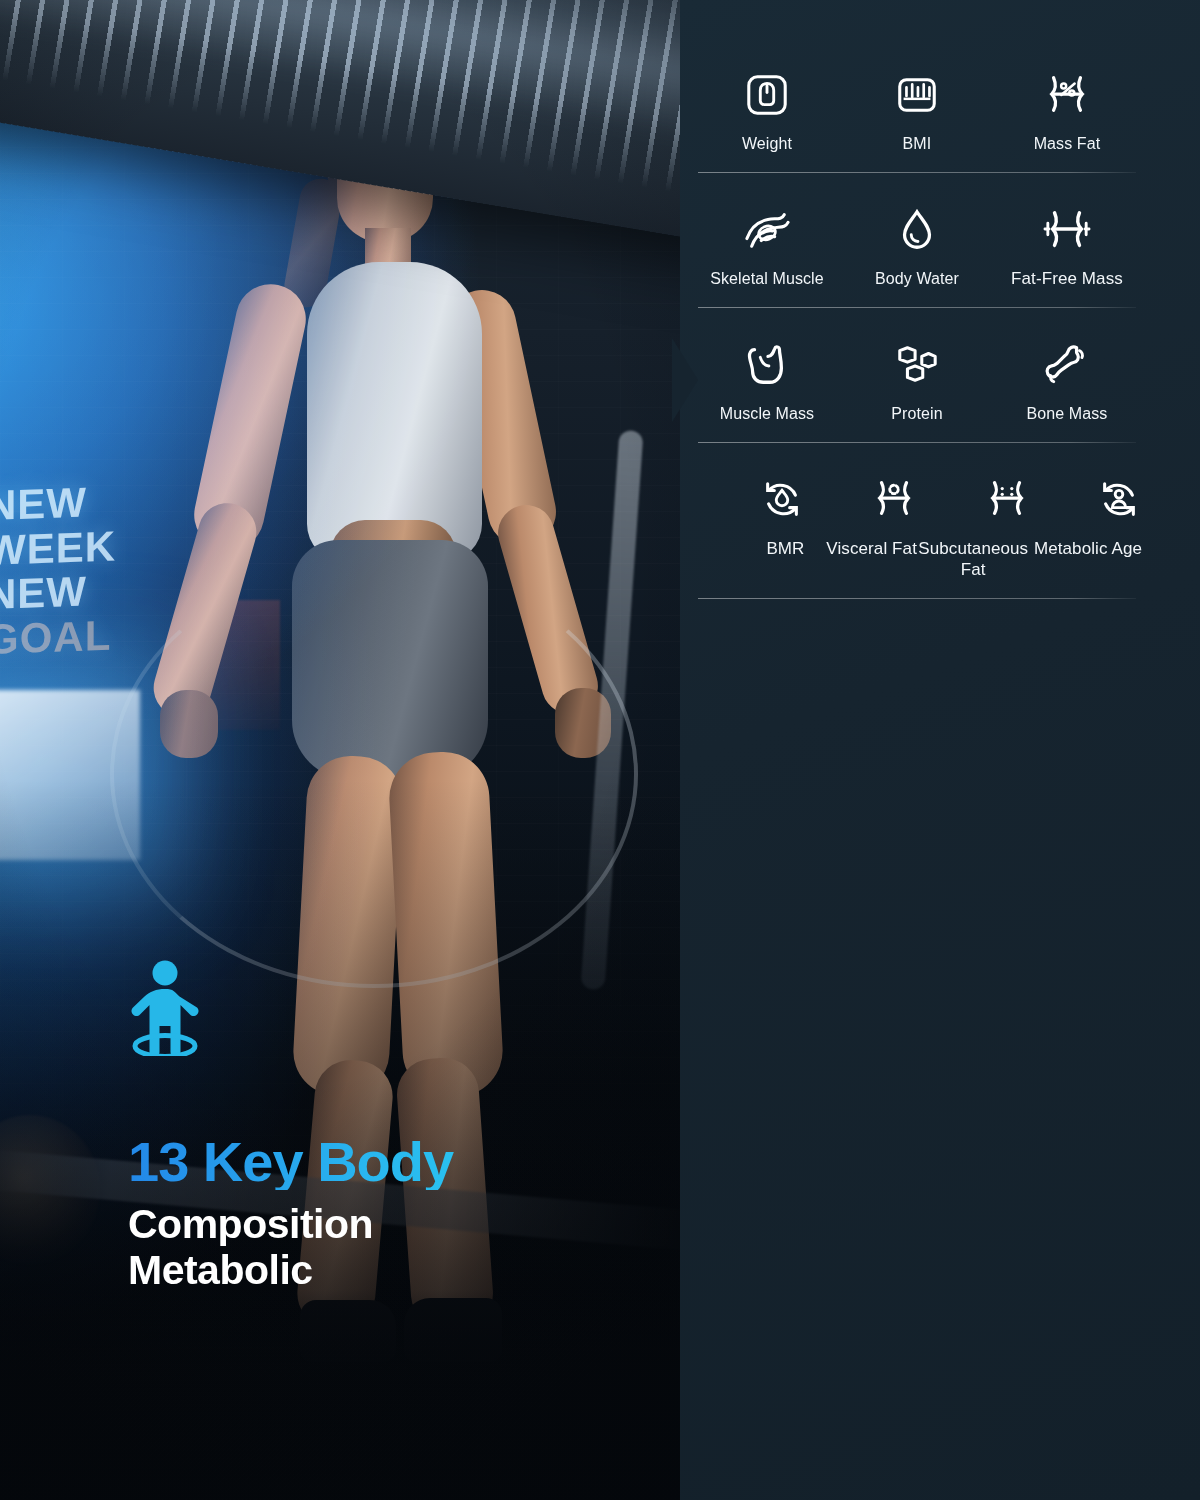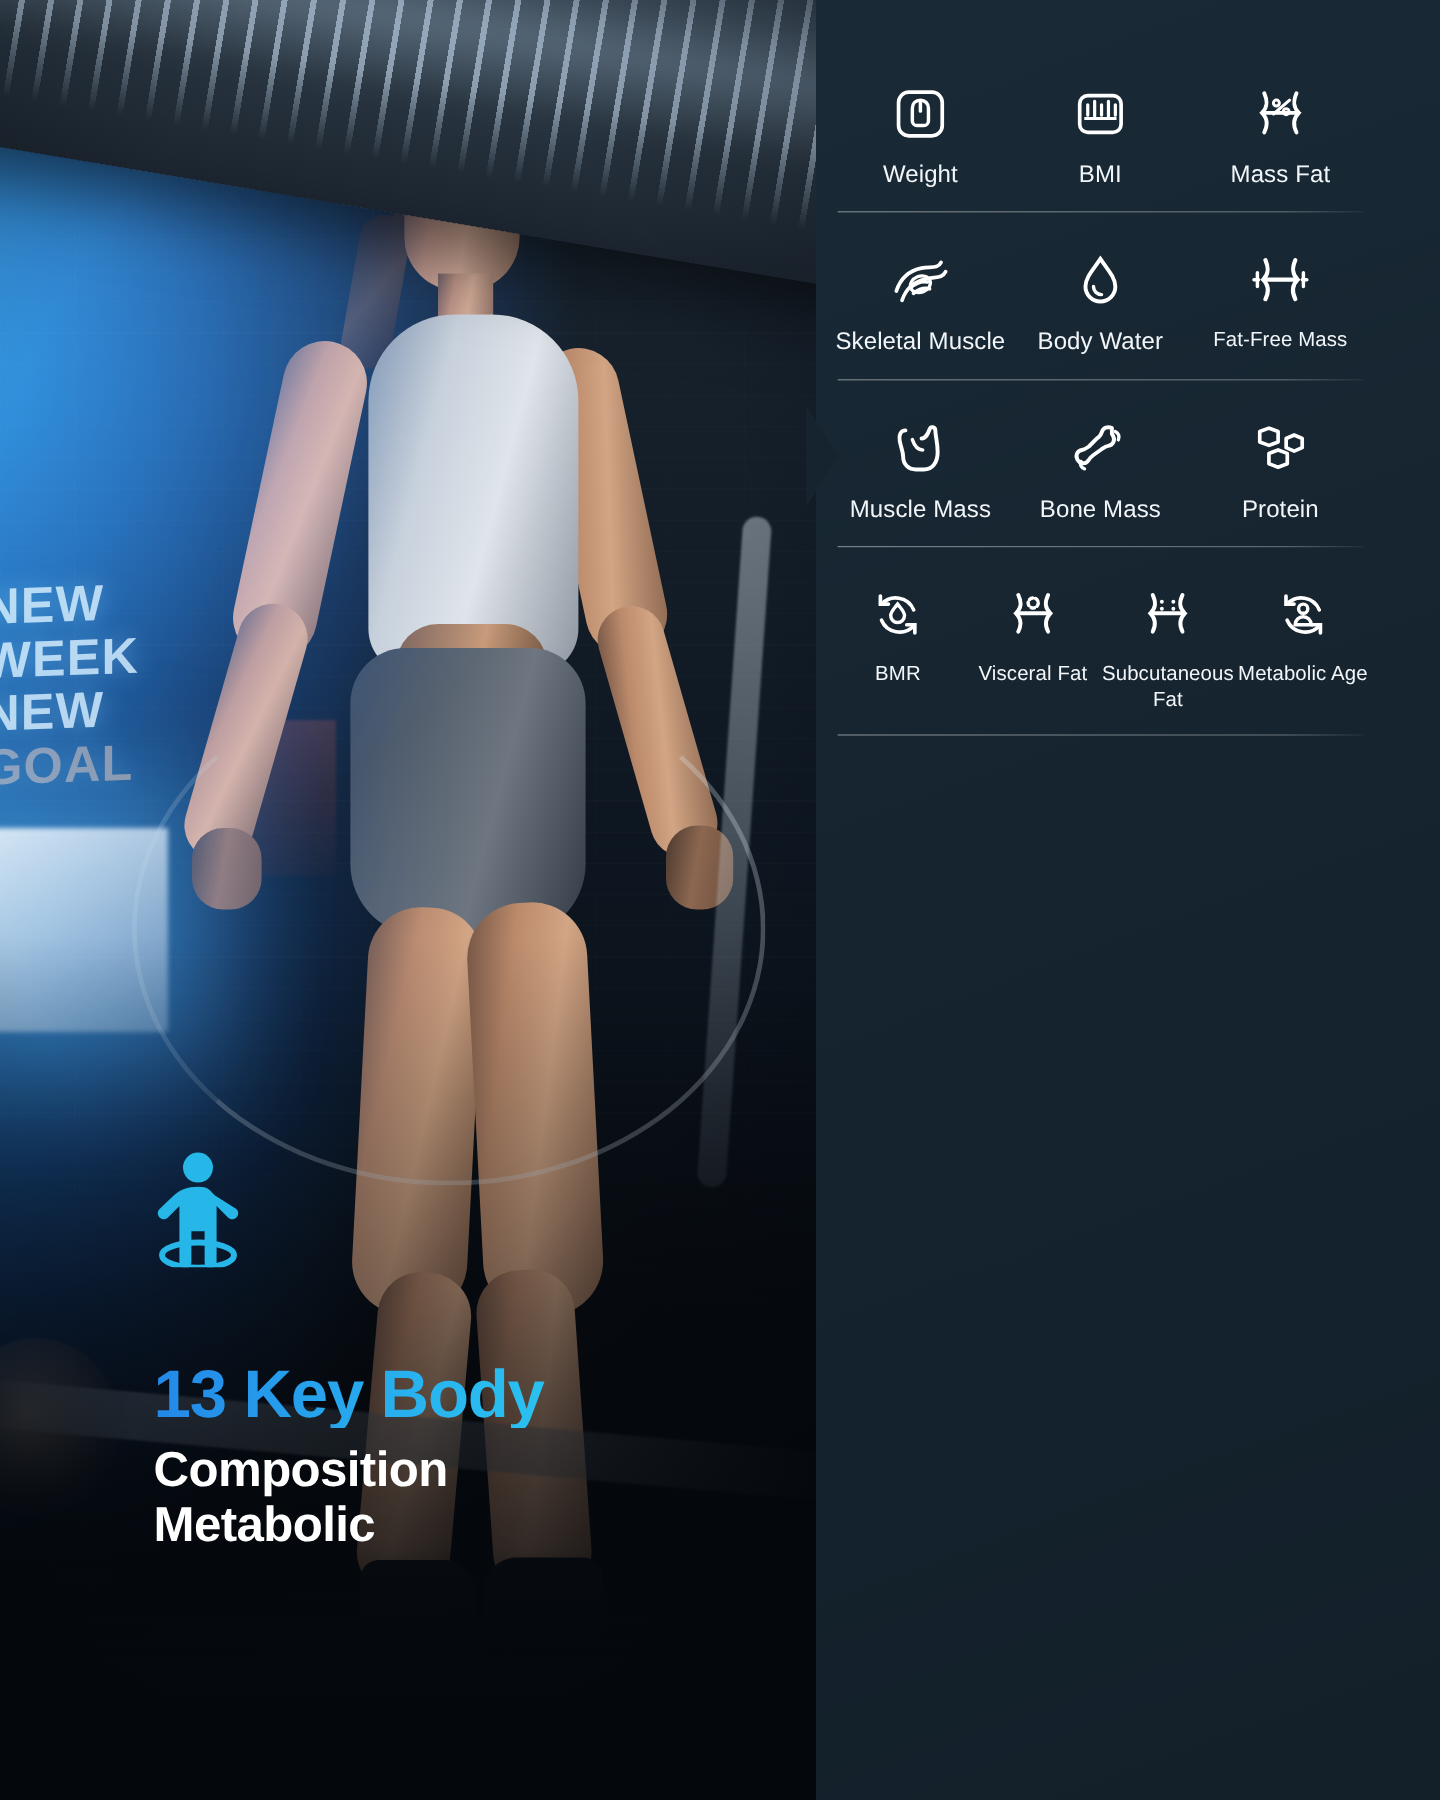--- a/index.html
+++ b/index.html
@@ -173,25 +173,25 @@
   }
   .notch{
     position:absolute;left:672px;top:338px;width:0;height:0;z-index:4;
     border-top:42px solid transparent;border-bottom:42px solid transparent;
     border-left:26px solid #16242f;
   }
 
   .icon-grid{position:absolute;left:12px;top:62px;width:450px;}
   .icon-row{display:flex;align-items:flex-start;}
   .icon-row.cols3 .cell{width:33.333%;}
-  .icon-row.cols4 .cell{width:25%;}
+  .icon-row.cols4 .cell{width:25%;align-items:flex-end;}
   .cell{display:flex;flex-direction:column;align-items:center;text-align:center;}
   .cell .glyph{height:58px;display:flex;align-items:center;justify-content:center;}
   .cell .lbl{
-    color:#f2f6f9;font-size:20px;line-height:1.22;margin-top:10px;
+    color:#f2f6f9;font-size:16px;line-height:1.22;margin-top:10px;
     letter-spacing:.1px;font-weight:400;
   }
   .cell.tight .lbl{font-size:17px;}
   .divider{
     height:1px;background:linear-gradient(90deg,rgba(255,255,255,.42),rgba(255,255,255,.30) 85%,rgba(255,255,255,.05));
     margin:0 6px;
   }
   .rowpad1{padding:4px 0 18px;}
   .rowpad{padding:28px 0 18px;}
 </style>
@@ -351,37 +351,37 @@
           <div class="glyph">
             <svg width="46" height="46" viewBox="0 0 48 48" fill="none" stroke="#fff" stroke-width="3.4" stroke-linecap="round" stroke-linejoin="round">
               <path d="M11 8c-4 0-6 4-5 9 1 6 3 9 3 14 0 7 5 11 11 11h7c8 0 12-7 12-15 0-9-2-14-2-19 0-3-4-4-5-1-1.5 4-3 8-7 8"></path>
               <path d="M17 16c2 6 5 9 9 9" stroke-width="3"></path>
             </svg>
           </div>
           <div class="lbl">Muscle Mass</div>
         </div>
         <div class="cell">
           <div class="glyph">
+            <svg width="46" height="44" viewBox="0 0 48 46" fill="none" stroke="#fff" stroke-width="3.2" stroke-linejoin="round">
+              <path d="M14 5l8 3v9l-8 3-8-3V8z"></path>
+              <path d="M36 11l7 3v8l-7 3-7-3v-8z"></path>
+              <path d="M22 24l8 3v9l-8 3-8-3v-9z"></path>
+            </svg>
+          </div>
+          <div class="lbl">Protein</div>
+        </div>
+        <div class="cell">
+          <div class="glyph">
             <svg width="48" height="46" viewBox="0 0 50 48" fill="none" stroke="#fff" stroke-width="3.4" stroke-linecap="round" stroke-linejoin="round">
               <path d="M35 6c-4-2-8 0-9 4-.6 2.4-2 3.6-4 5L15 22c-2 1.4-3.6 2.6-6 3-4 .7-6 4.6-4 8.4 2 3.8 7 4.2 9.4.8 1.4-2 2.6-3.4 4.6-4.8l7-5c2-1.4 3.4-2.6 5.8-3 4-.7 6.2-4.4 4.4-8.2-.4-.9-.8-1.6-1.2-2.2z"></path>
               <path d="M38 9c2.6 1 4 4.4 2.6 7.2" stroke-width="3"></path>
               <path d="M8 35c-1 2.6.4 5.6 3.2 6.4" stroke-width="3"></path>
             </svg>
           </div>
           <div class="lbl">Bone Mass</div>
-        </div>
-        <div class="cell">
-          <div class="glyph">
-            <svg width="46" height="44" viewBox="0 0 48 46" fill="none" stroke="#fff" stroke-width="3.2" stroke-linejoin="round">
-              <path d="M14 5l8 3v9l-8 3-8-3V8z"></path>
-              <path d="M36 11l7 3v8l-7 3-7-3v-8z"></path>
-              <path d="M22 24l8 3v9l-8 3-8-3v-9z"></path>
-            </svg>
-          </div>
-          <div class="lbl">Protein</div>
         </div>
       </div>
       <div class="divider"></div>
 
       <div class="icon-row cols4 rowpad">
         <div class="cell tight">
           <div class="glyph">
             <svg width="46" height="44" viewBox="0 0 48 46" fill="none" stroke="#fff" stroke-width="3.2" stroke-linecap="round">
               <path d="M10 13A17 17 0 0138 18"></path>
               <path d="M38 32A17 17 0 0110 27"></path>

